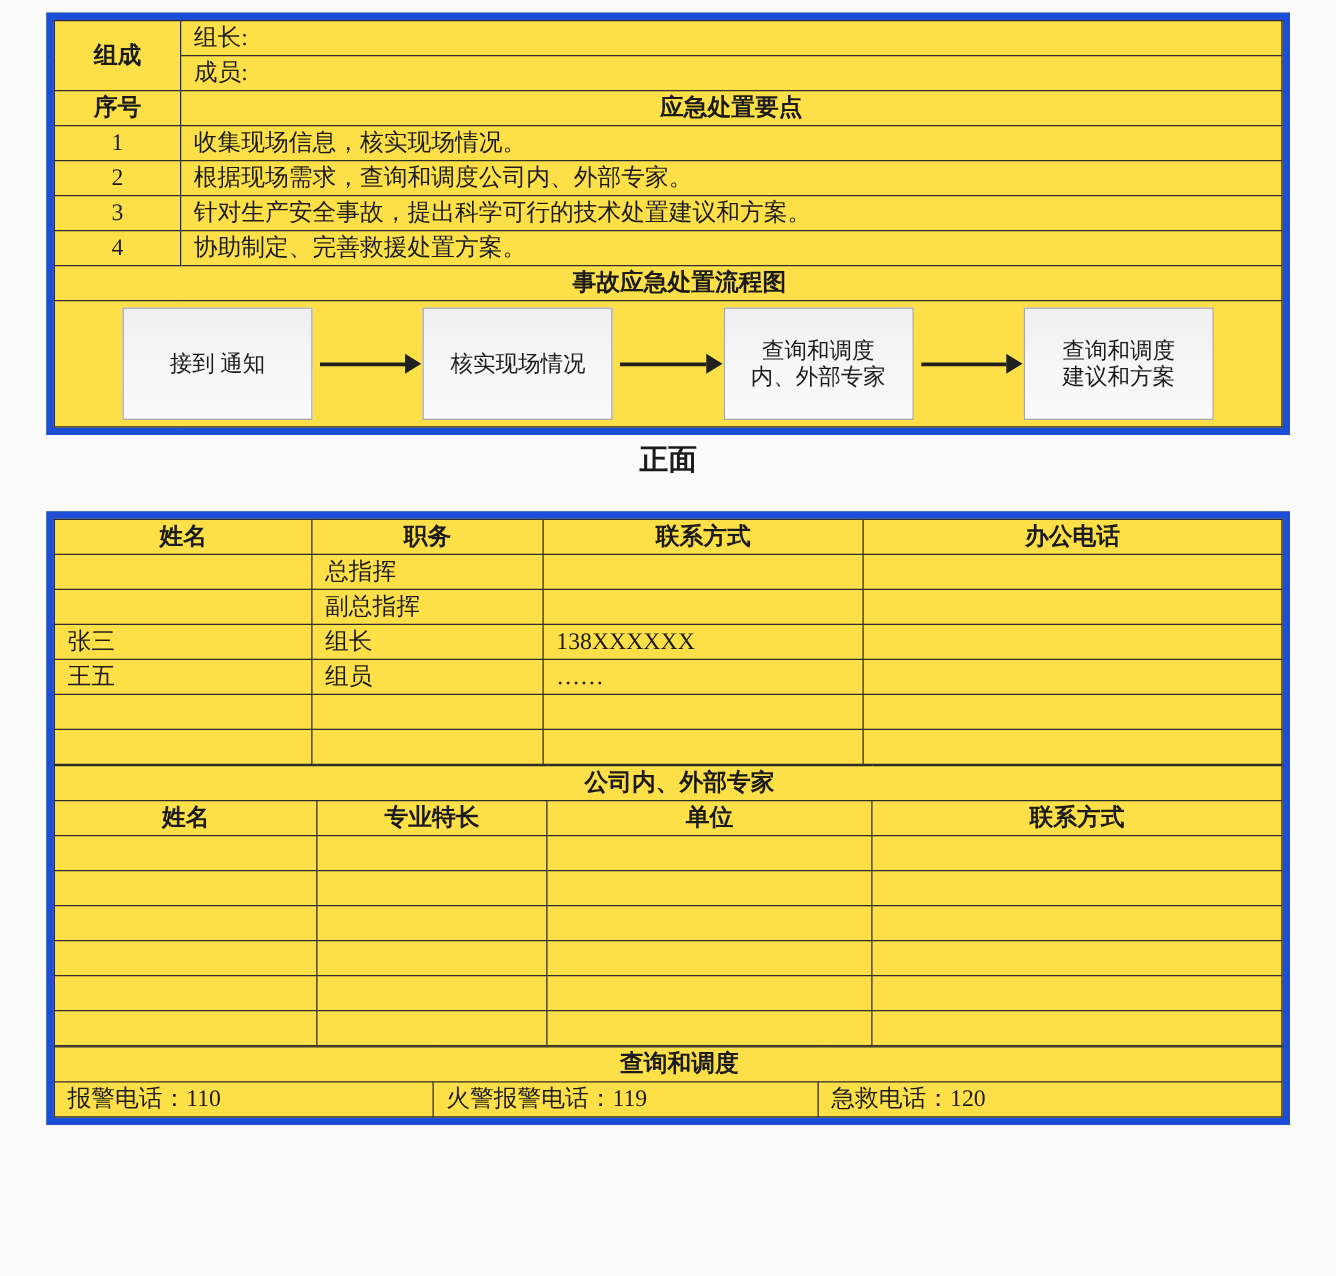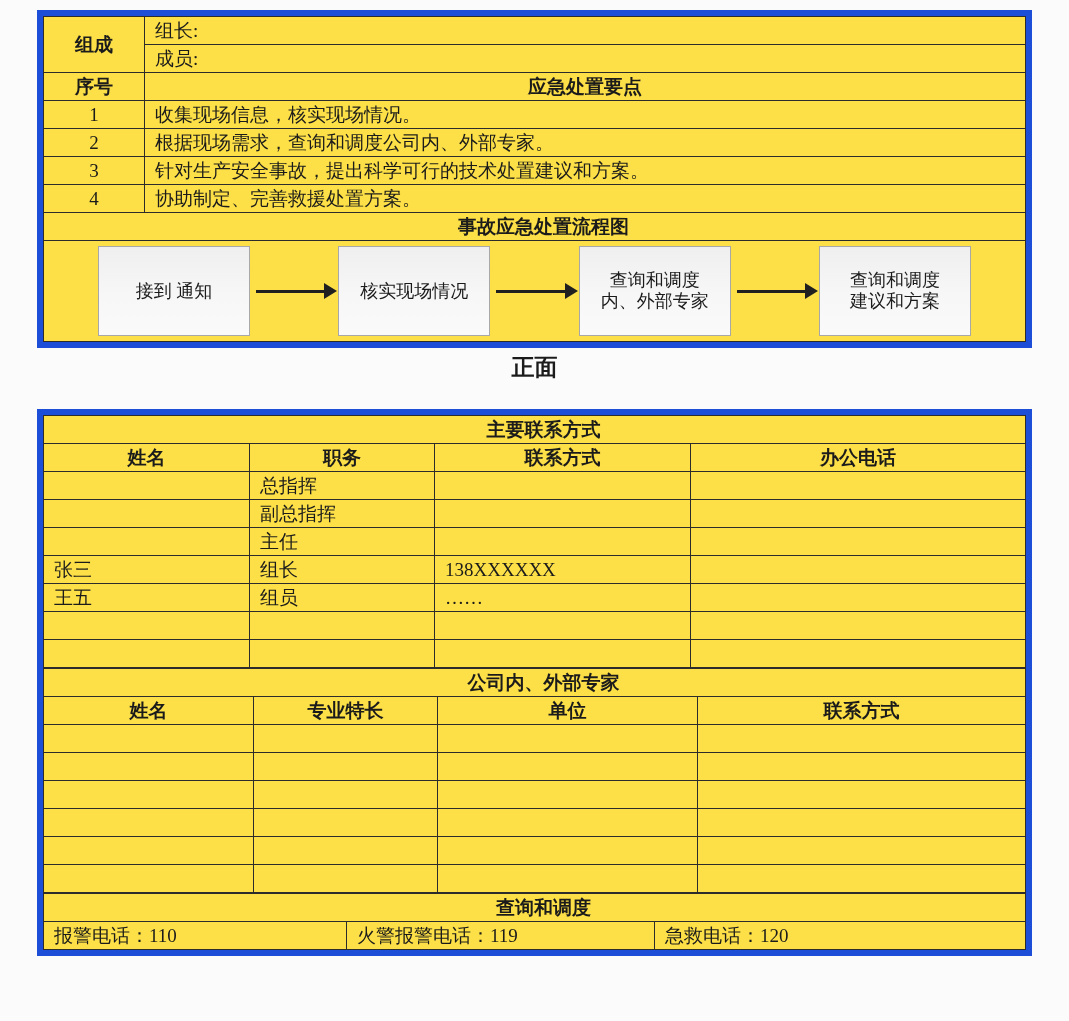--- a/index.html
+++ b/index.html
@@ -132,48 +132,39 @@
   <div class="tbl-wrap">
 
     <table>
       <colgroup>
           <col class="cA1">
           <col class="cA2">
           <col class="cA3">
           <col>
         </colgroup>
       <tbody>
-          <tr class="section-row">
-        <td colspan="4">主要联系方式</td>
-      </tr>
       <tr>
         <td class="c b">姓名</td>
         <td class="c b">职务</td>
         <td class="c b">联系方式</td>
         <td class="c b">办公电话</td>
       </tr>
       <tr>
         <td></td>
         <td>总指挥</td>
         <td></td>
         <td></td>
       </tr>
       <tr>
         <td></td>
         <td>副总指挥</td>
         <td></td>
         <td></td>
       </tr>
       <tr>
-        <td></td>
-        <td>主任</td>
-        <td></td>
-        <td></td>
-      </tr>
-      <tr>
         <td>张三</td>
         <td>组长</td>
         <td>138XXXXXX</td>
         <td></td>
       </tr>
       <tr>
         <td>王五</td>
         <td>组员</td>
         <td>……</td>
         <td></td>

